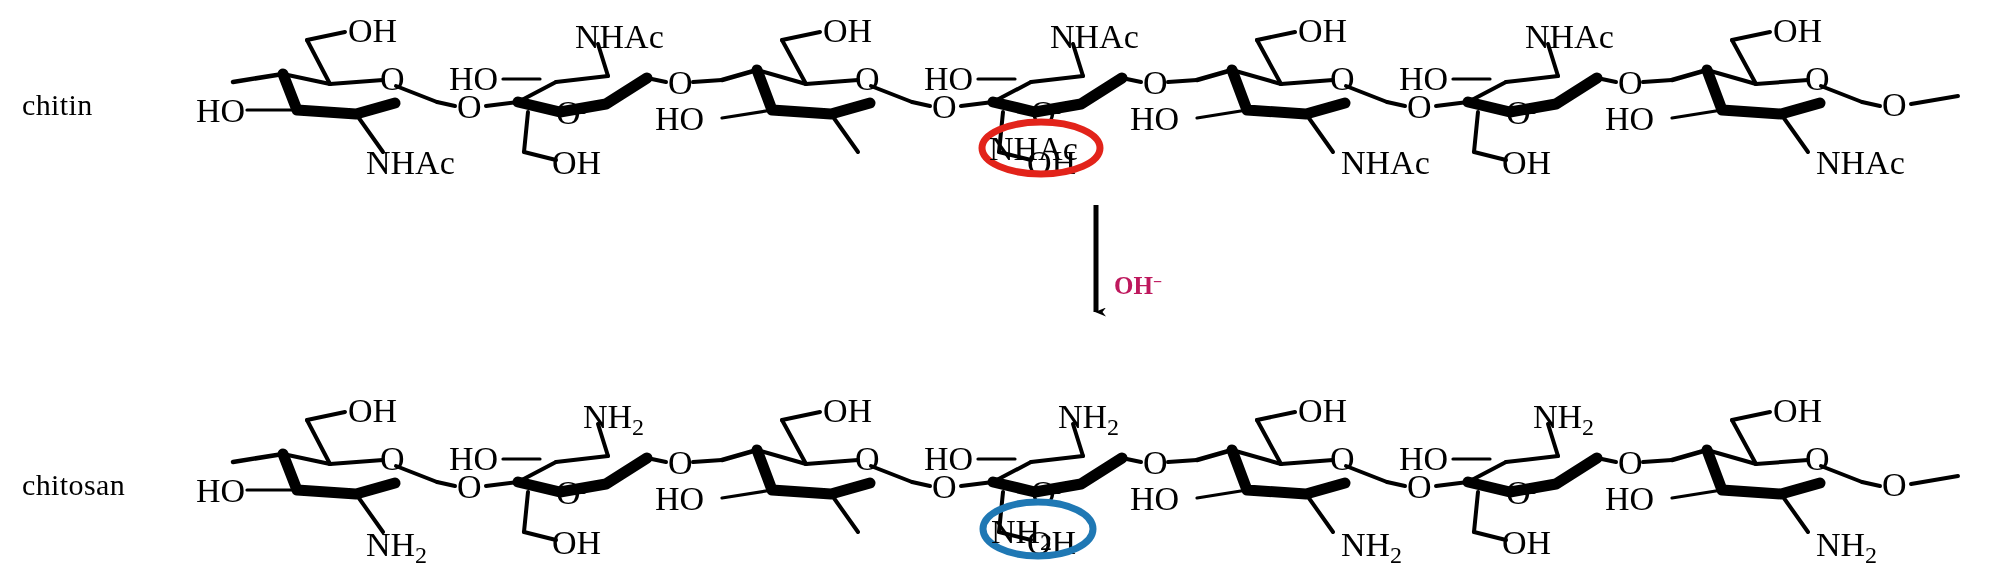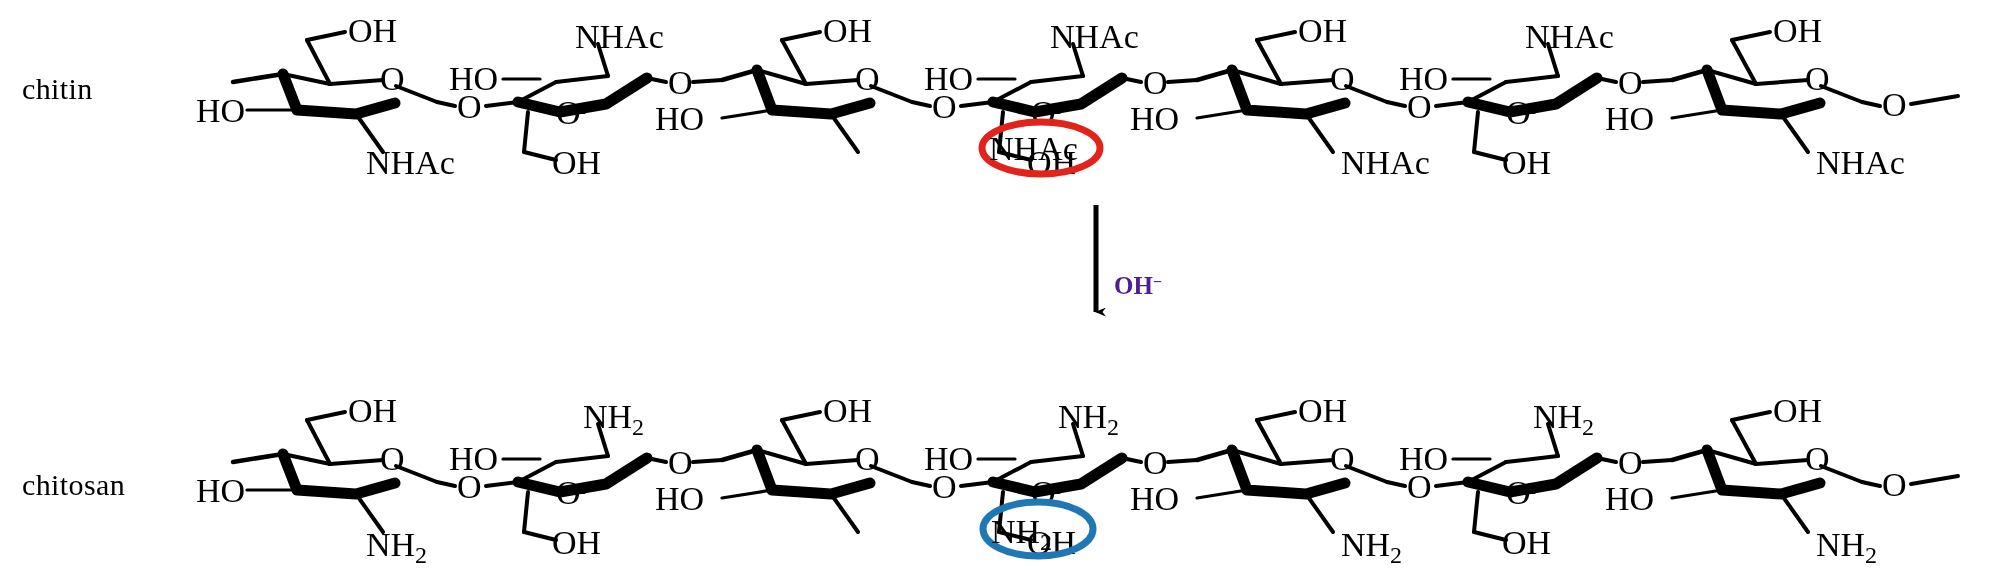--- a/index.html
+++ b/index.html
@@ -21,21 +21,21 @@
     background: #ffffff;
   }
   .row-label {
     position: absolute;
     font-family: "Liberation Serif", "DejaVu Serif", serif;
     font-size: 30px;
     color: #000000;
     white-space: nowrap;
     letter-spacing: 0.4px;
   }
-  #chitin-label { left: 22px; top: 72px; }
+  #chitin-label { left: 22px; top: 88px; }
   #chitosan-label { left: 22px; top: 468px; }
 
   .struct-svg {
     position: absolute;
     left: 0;
     top: 0;
   }
 
   .reaction-text {
     position: absolute;
@@ -49,21 +49,21 @@
     white-space: nowrap;
     line-height: 1;
   }
   .arrow-label {
     position: absolute;
     left: 1114px;
     top: 272px;
     font-family: "Liberation Serif", "DejaVu Serif", serif;
     font-size: 25px;
     font-weight: bold;
-    color: #4c1d95;
+    color: #be185d;
     white-space: nowrap;
   }
   .arrow-label sup { font-size: 16px; vertical-align: 7px; }
 </style>
 </head>
 <body>
 
 <div class="canvas">
 
   <div class="row-label" id="chitin-label">chitin</div>

